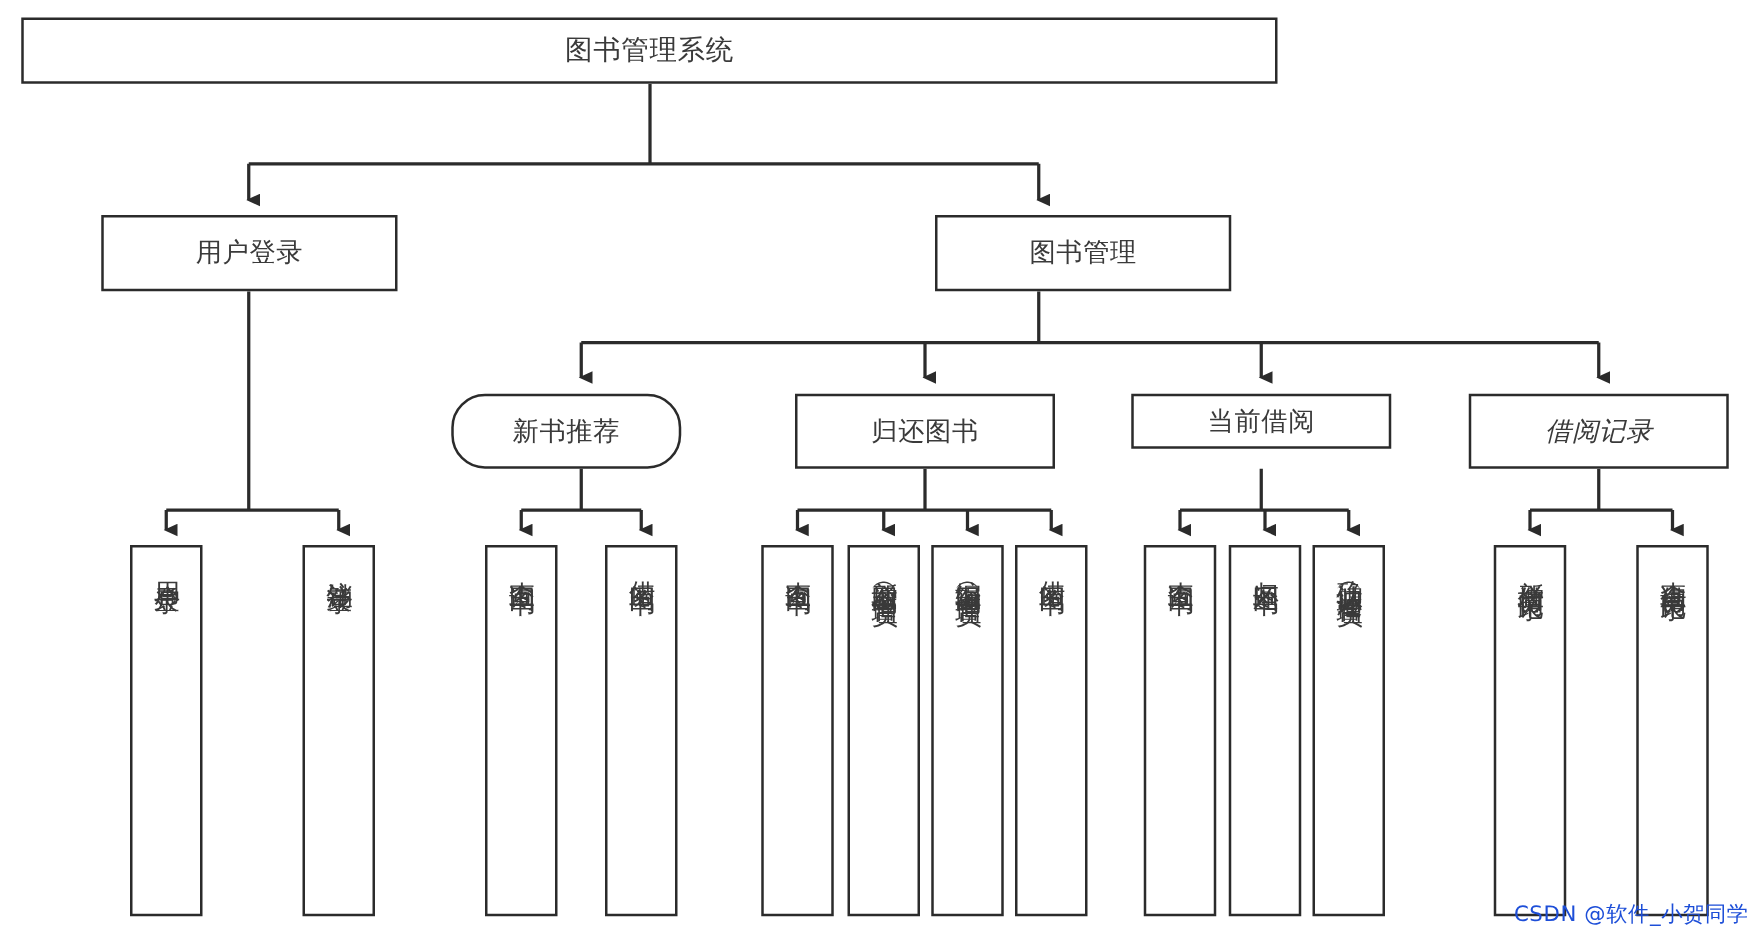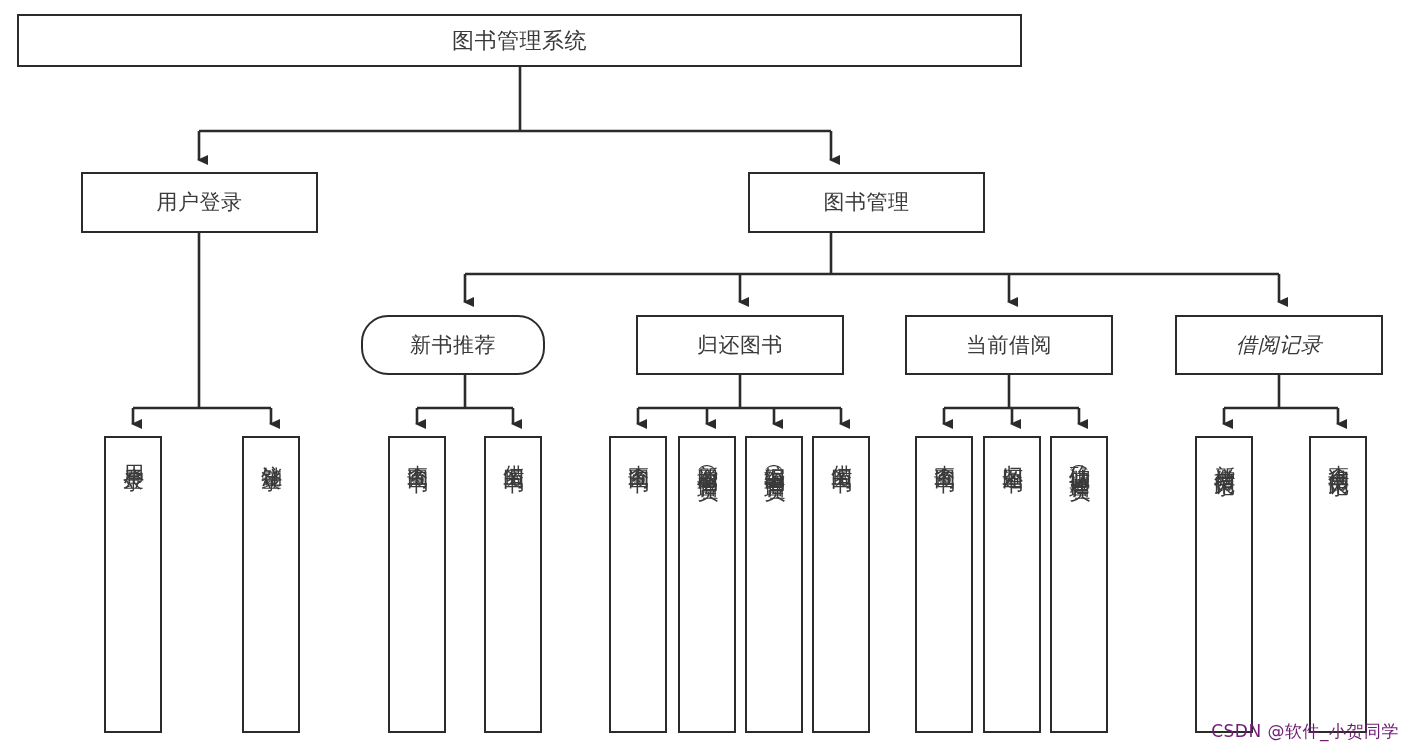--- a/index.html
+++ b/index.html
@@ -60,21 +60,21 @@
     white-space: nowrap;
   }
   .node.title .label {
     font-size: 22px;
   }
   #watermark {
     position: absolute;
     right: 6px;
     bottom: 4px;
     font-size: 17px;
-    color: #701a75;
+    color: #1d4ed8;
     letter-spacing: 0.5px;
     white-space: nowrap;
   }
 </style>
 </head>
 <body>
 
 <div id="canvas">
 
   <svg id="edges" viewBox="0 0 1405 747">
@@ -137,21 +137,21 @@
   <div class="node h" style="left:712px; top:172px; width:237px; height:61px;margin-left:36px;">
     <span class="label">图书管理</span>
   </div>
 
   <div class="node h" style="left:361px; top:315px; width:184px; height:60px;border-radius:27px;">
     <span class="label">新书推荐</span>
   </div>
   <div class="node h" style="left:636px; top:315px; width:208px; height:60px;">
     <span class="label">归还图书</span>
   </div>
-  <div class="node h" style="left:905px; top:315px; width:208px; height:60px;">
+  <div class="node h" style="left:905px; top:315px; width:208px; height:44px;">
     <span class="label">当前借阅</span>
   </div>
   <div class="node h" style="left:1175px; top:315px; width:208px; height:60px;font-style:italic;">
     <span class="label">借阅记录</span>
   </div>
 
   <div class="node v" style="left:104px; top:436px; width:58px; height:297px;">
     <span class="label">用户登录</span>
   </div>
   <div class="node v" style="left:242px; top:436px; width:58px; height:297px;">

